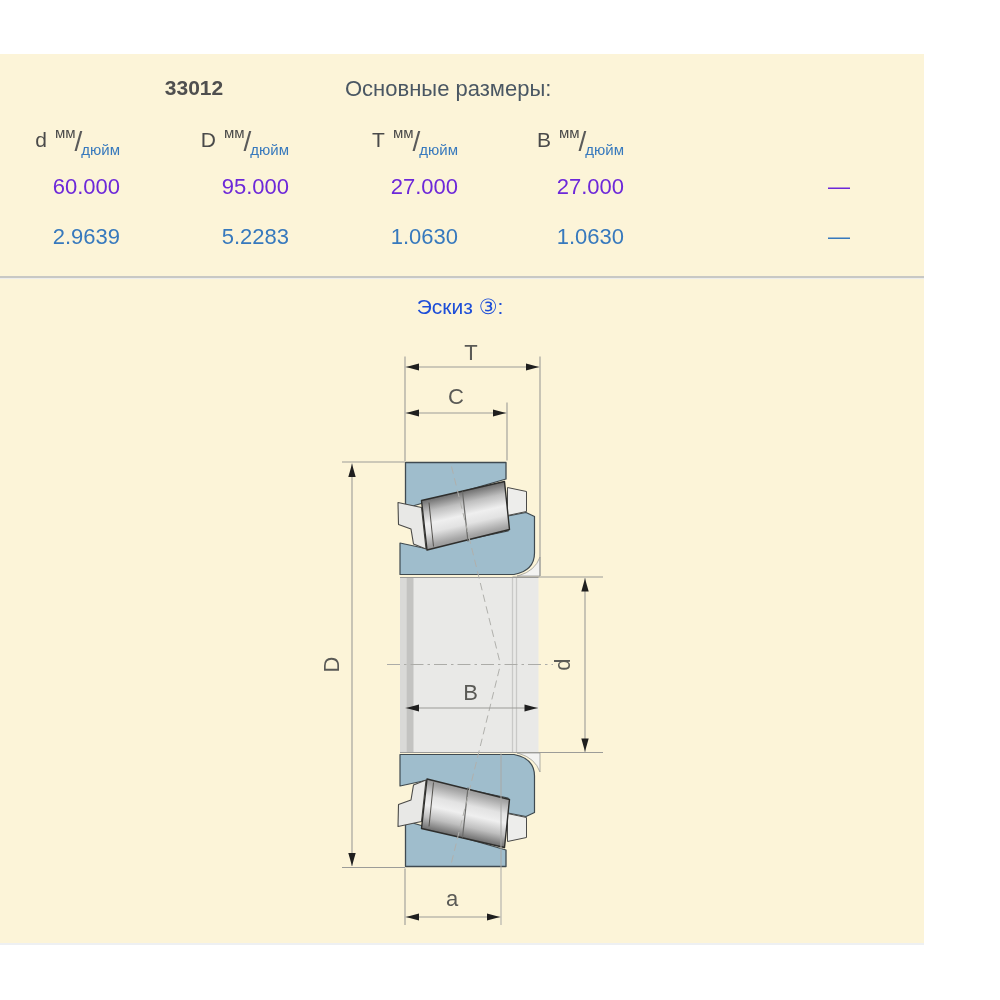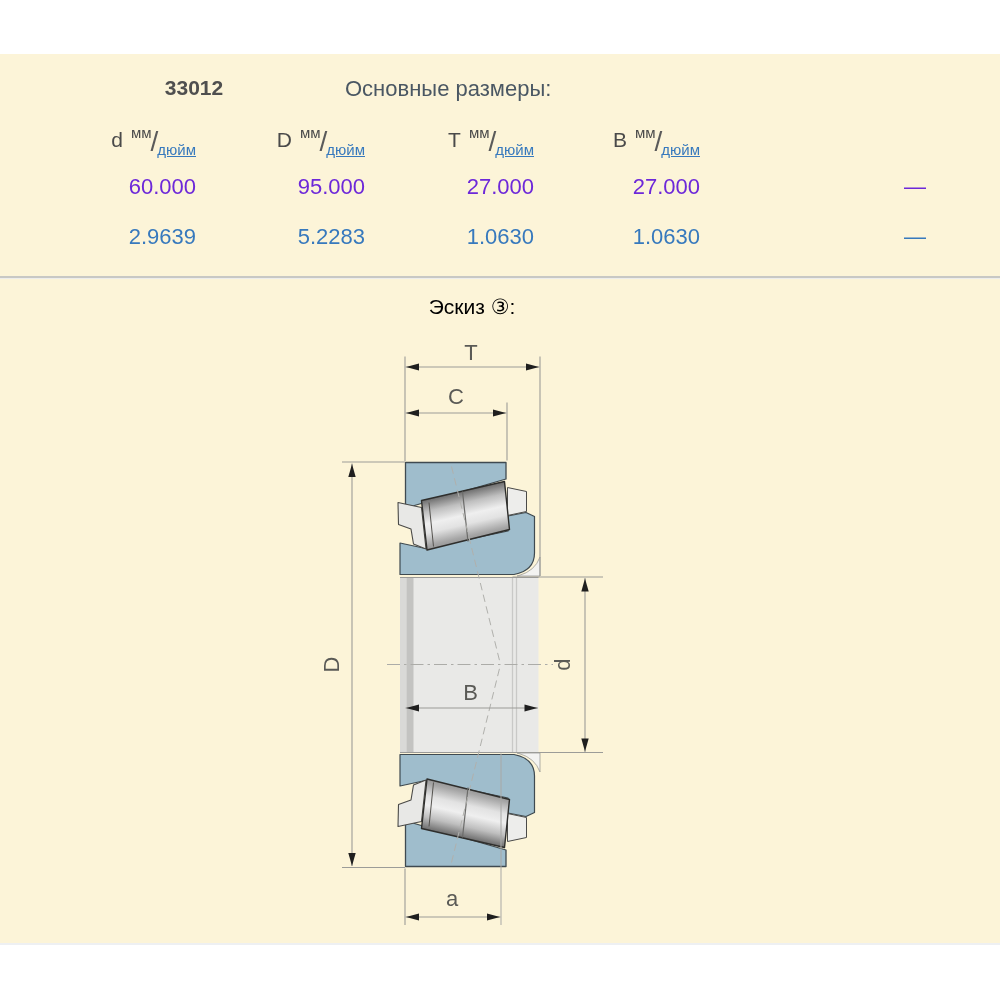--- a/index.html
+++ b/index.html
@@ -1,43 +1,43 @@
 <!DOCTYPE html>
 <html><head>
 <meta charset="utf-8">
 <style>
   html,body{margin:0;padding:0;background:#ffffff;}
-  #page{position:relative;width:1000px;height:1000px;background:#ffffff;overflow:hidden;
+  #page{position:relative;width:924px;height:1000px;background:#ffffff;overflow:hidden;
         font-family:"Liberation Sans",sans-serif;color:#4a4a4a;}
   .band-top{position:absolute;left:0;top:0;width:1000px;height:54px;background:#ffffff;}
   .sheet{position:absolute;left:0;top:54px;width:1000px;height:889px;background:#fcf4d8;}
   .band-bottom{position:absolute;left:0;top:943px;width:1000px;height:57px;background:#ffffff;border-top:2px solid #eef0f2;}
 
   .part-number{position:absolute;left:152px;top:76px;width:84px;text-align:center;
                font-size:21px;font-weight:bold;color:#4f4f4f;}
   .table-title{position:absolute;left:345px;top:76px;font-size:22px;color:#4a5763;}
 
   .hcell{position:absolute;top:124px;white-space:nowrap;text-align:right;}
   .hsym{font-size:21px;color:#4a4a4a;}
   .hsup{font-size:15px;color:#4a4a4a;vertical-align:9px;margin-left:8px;}
   .hslash{font-size:28px;color:#5a5a5a;vertical-align:-4px;margin-left:-1px;}
-  .hsub{font-size:15px;color:#3779bd;vertical-align:-8px;margin-left:-1px;text-decoration:underline;}
+  .hsub{font-size:15px;color:#3779bd;vertical-align:-8px;margin-left:-1px;}
   .hfoot{font-size:19px;color:#5a5a5a;margin-left:7px;vertical-align:1px;}
 
   .vcell{position:absolute;white-space:nowrap;text-align:right;font-size:22px;}
   .row-mm{top:174px;color:#6d28d9;}
   .row-inch{top:224px;color:#3779bd;}
   .c1{right:804px;} .c2{right:635px;} .c3{right:466px;} .c4{right:300px;} .c5{right:74px;}
   .hc1{right:804px;} .hc2{right:635px;} .hc3{right:466px;} .hc4{right:300px;} .hc5{right:45px;}
 
   .separator{position:absolute;left:0;top:276px;width:1000px;height:0;
              border-top:2px solid #c8c8c4;border-bottom:1px solid #ededeb;}
 
-  .sketch-heading{position:absolute;left:392px;top:295px;width:160px;text-align:center;
-                  font-size:21px;color:#000000;}
+  .sketch-heading{position:absolute;left:380px;top:295px;width:160px;text-align:center;
+                  font-size:21px;color:#1d4ed8;}
   #sketch-svg{position:absolute;left:300px;top:330px;}
 
   .dimlabel{font-family:"Liberation Sans",sans-serif;font-size:22px;fill:#5a5a56;}
 </style>
 </head>
 <body>
 
 <div id="page">
   <div class="band-top"></div>
   <div class="sheet"></div>

